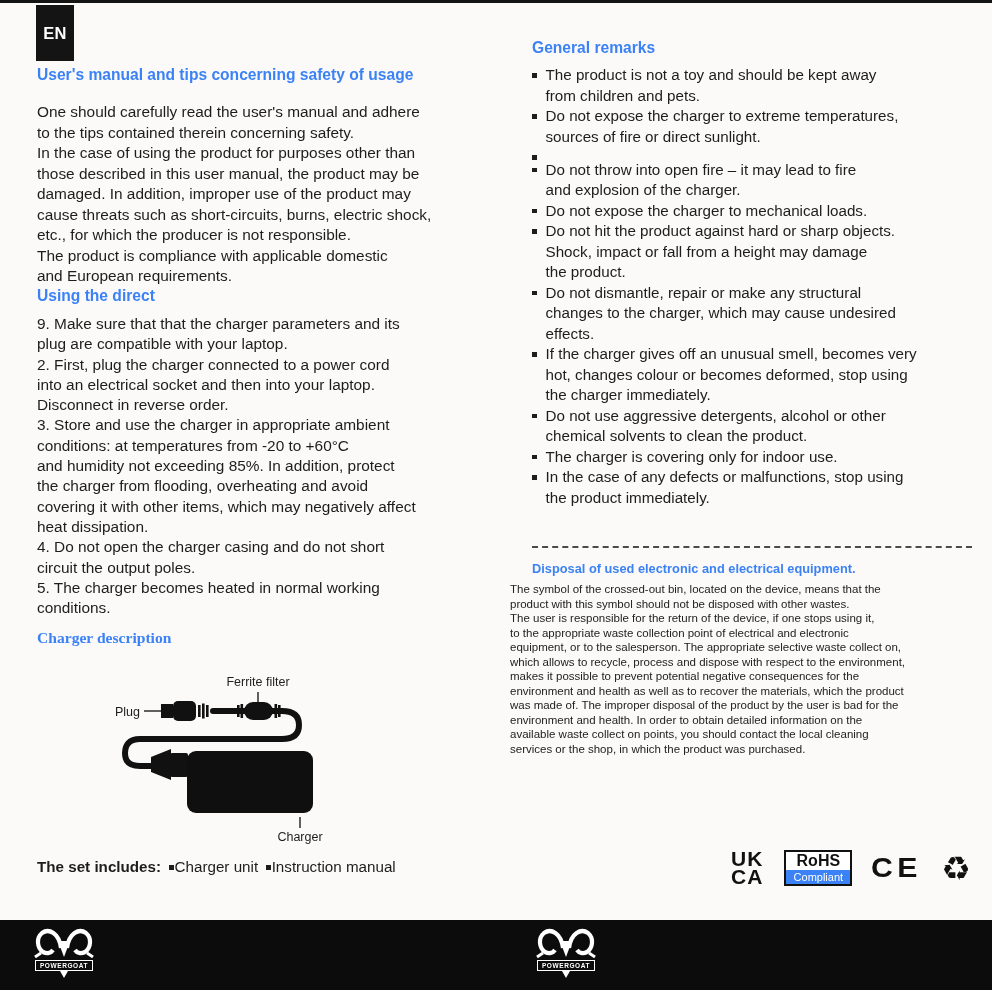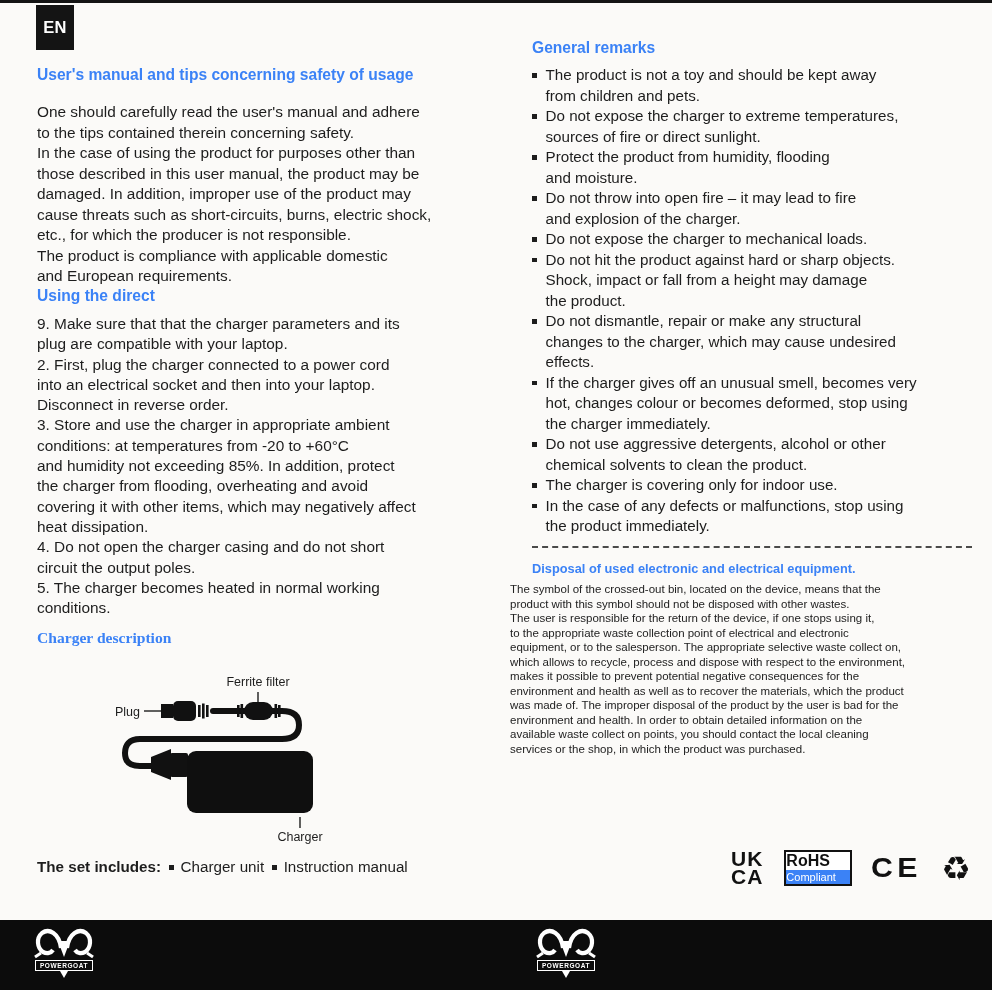--- a/index.html
+++ b/index.html
@@ -5,45 +5,45 @@
   html,body{margin:0;padding:0;}
   body{
     width:992px;height:990px;position:relative;overflow:hidden;
     background:#fbfaf8;
     font-family:"Liberation Sans","DejaVu Sans",sans-serif;
     color:#1d1d1d;
   }
   .abs{position:absolute;}
   .topline{left:0;top:0;width:992px;height:3px;background:#141414;}
   .en-badge{
-    left:36px;top:5px;width:38px;height:45px;background:#141414;color:#fff;
+    left:36px;top:5px;width:38px;height:56px;background:#141414;color:#fff;
     display:flex;align-items:center;justify-content:center;
     font-weight:bold;font-size:16.5px;letter-spacing:.3px;
   }
   h1,h2,h3{margin:0;font-weight:bold;color:#3b82f6;}
   .h-main{font-size:15.6px;}
   .h-sub{font-size:15.6px;}
   .h-small{font-size:12.8px;}
   .body-text{font-size:15.4px;line-height:20.5px;white-space:pre-line;margin:0;}
   .steps{font-size:15.4px;line-height:20.3px;}
   .steps div{white-space:pre-line;}
   .bullets{list-style:none;margin:0;padding:0;font-size:15.2px;line-height:20.5px;}
   .bullets li{display:flex;}
   .sq{width:4.5px;height:4.5px;background:#1d1d1d;margin:8px 9px 0 1px;flex:none;}
   .bullets .txt{white-space:pre-line;}
   .divider{border-top:2px dashed #4a4a4a;width:440px;height:0;}
   .small-text{font-size:11.5px;line-height:14.5px;white-space:pre-line;margin:0;color:#222;}
   .set-line{font-size:15.2px;display:flex;align-items:center;gap:8px;}
   .set-line .lbl{font-weight:bold;}
-  .set-item{display:flex;align-items:center;gap:7px;}
+  .set-item{display:flex;align-items:center;gap:1px;}
   .set-item .sq{margin:2px 0 0 0;}
   
   .certs{display:flex;align-items:center;gap:15px;}
   .ukca{font-weight:bold;font-size:21px;line-height:18px;letter-spacing:1px;color:#111;text-align:center;}
-  .rohs{border:2.5px solid #111;width:64px;background:#fff;}
+  .rohs{border:2.5px solid #111;text-align:center;width:64px;background:#fff;}
   .rohs .t{font-weight:bold;font-size:16px;line-height:18px;color:#111;}
   .rohs .s{background:#3b82f6;color:#fff;font-size:11px;line-height:14px;}
   .ce{font-weight:bold;font-size:28px;letter-spacing:4px;color:#111;transform:scaleX(1.08);}
   .recycle{font-size:33px;line-height:33px;color:#111;font-family:"DejaVu Sans",sans-serif;}
   
   .footer{left:0;top:920px;width:992px;height:70px;background:#0c0c0c;}
   .goat{position:absolute;top:6px;width:62px;text-align:center;}
   .goat .banner{
     margin:-4px auto 0;width:56px;border:1.2px solid #fff;background:#0c0c0c;
     color:#fff;font-weight:bold;font-size:6.5px;line-height:9px;letter-spacing:.6px;
@@ -155,22 +155,20 @@
         <span class="txt">The product is not a toy and should be kept away
 from children and pets.</span>
       </li>
     <li>
         <span class="sq"></span>
         <span class="txt">Do not expose the charger to extreme temperatures,
 sources of fire or direct sunlight.</span>
       </li>
     <li>
         <span class="sq"></span>
-        <span class="txt">Protect the product from humidity, flooding
-and moisture.</span>
       </li>
     <li>
         <span class="sq"></span>
         <span class="txt">Do not throw into open fire – it may lead to fire
 and explosion of the charger.</span>
       </li>
     <li>
         <span class="sq"></span>
         <span class="txt">Do not expose the charger to mechanical loads.</span>
       </li>

